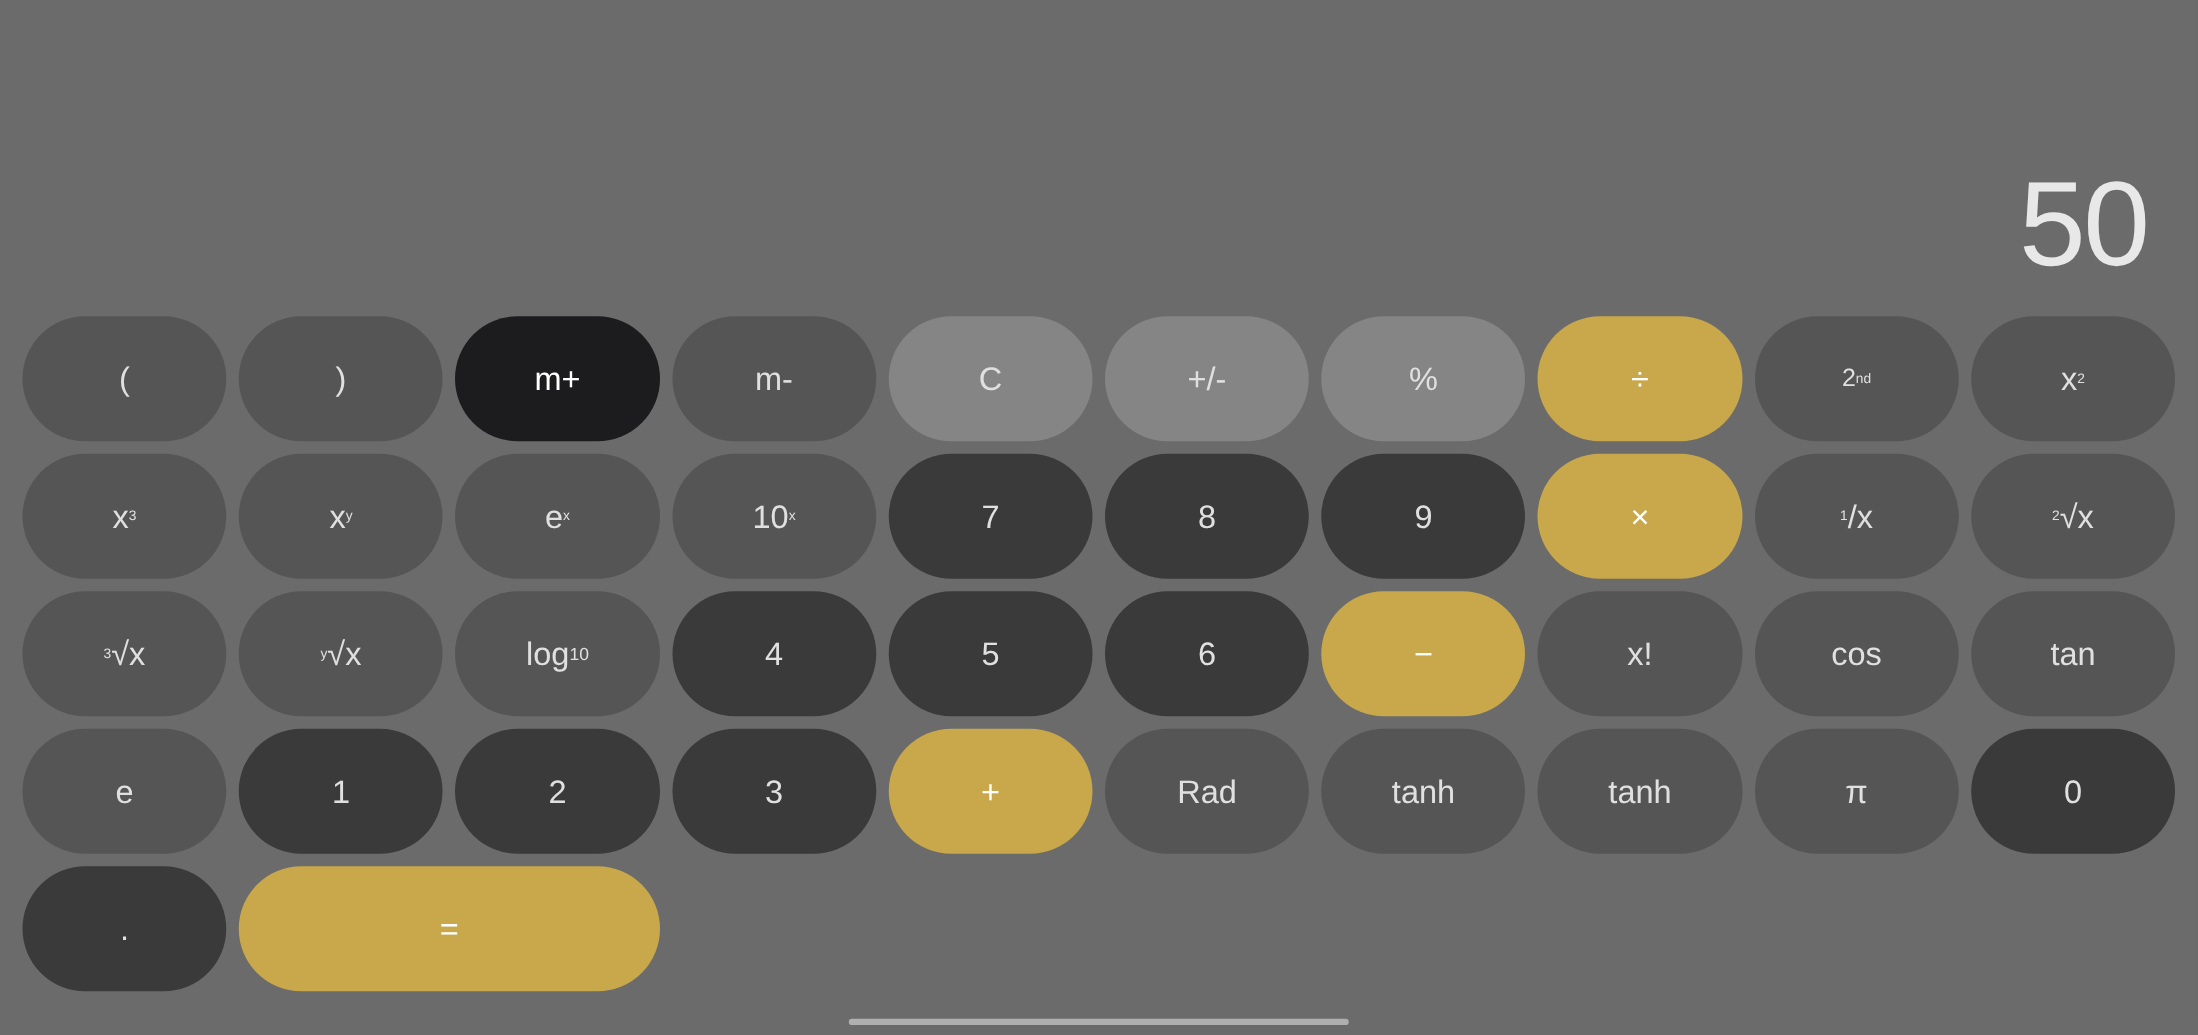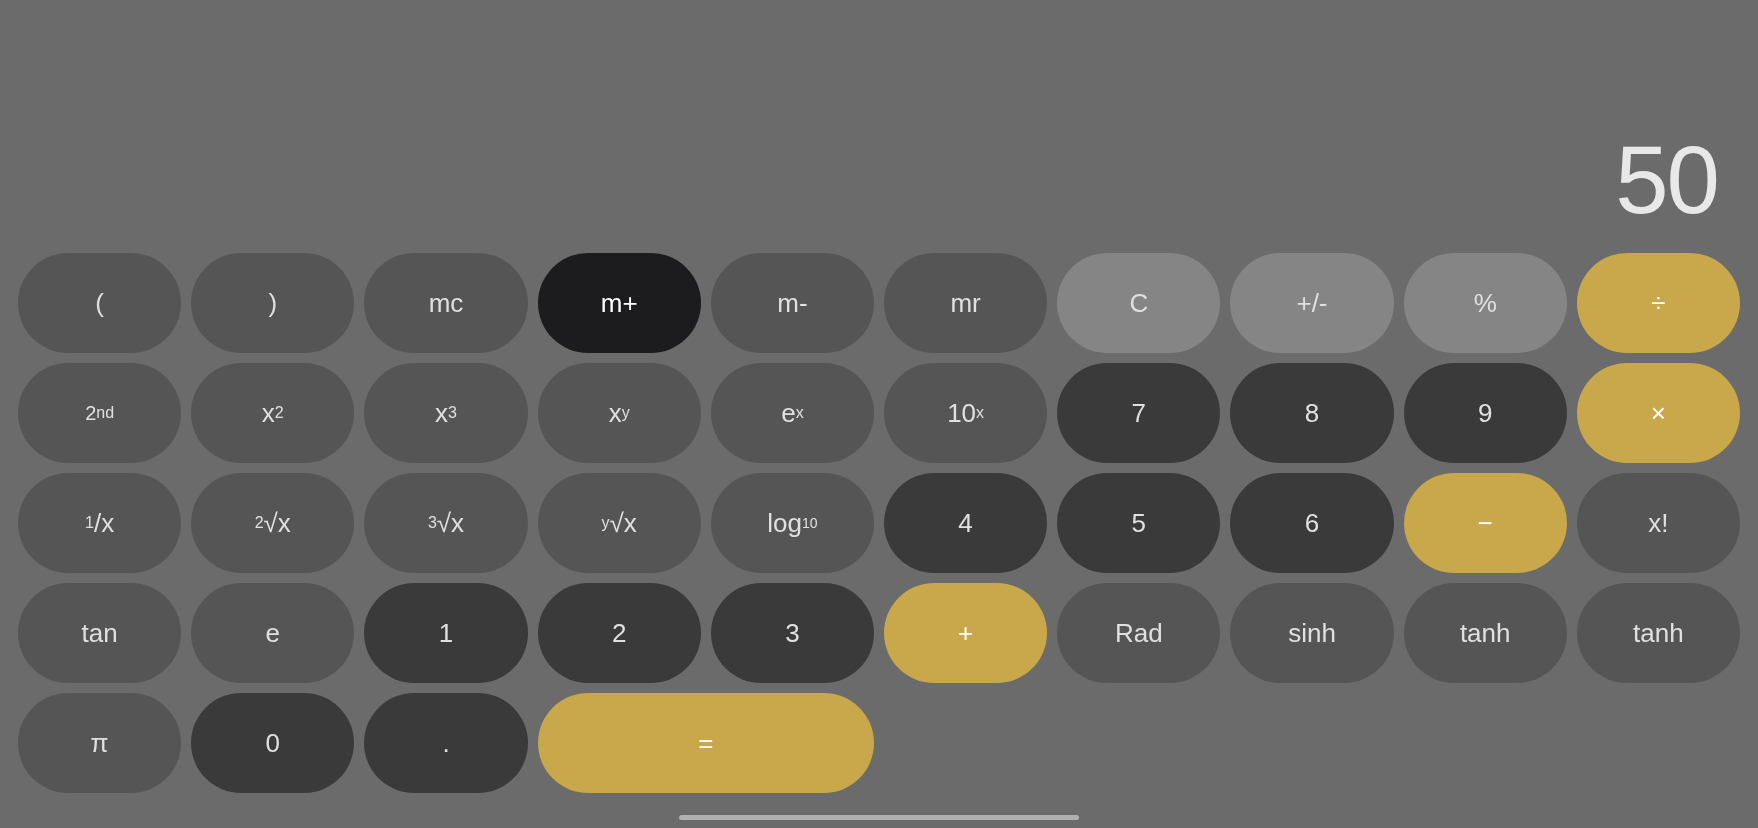--- a/index.html
+++ b/index.html
@@ -70,21 +70,21 @@
       background-color: #858585;
       color: #e0e0e0;
     }
 
     .btn-gold {
       background-color: #c8a84b;
       color: #ffffff;
     }
 
     sup {
-      font-size: 16px;
+      font-size: 11px;
       vertical-align: super;
     }
 
     #home-indicator {
       display: flex;
       justify-content: center;
       padding-bottom: 8px;
       padding-top: 4px;
     }
 
@@ -98,24 +98,22 @@
 </head>
 <body>
 
 <div id="display">
   <span id="display-value">50</span>
 </div>
 
 <div id="calculator-grid">
 <button class="btn btn-dark">(</button>
     <button class="btn btn-dark">)</button>
-    <button class="btn btn-dark">mc</button>
     <button class="btn btn-black">m+</button>
     <button class="btn btn-dark">m-</button>
-    <button class="btn btn-dark">mr</button>
     <button class="btn btn-medium">C</button>
     <button class="btn btn-medium">+/-</button>
     <button class="btn btn-medium">%</button>
     <button class="btn btn-gold">÷</button>
     <button class="btn btn-dark" style="font-size: 20px;">2<sup>nd</sup></button>
     <button class="btn btn-dark">x<sup>2</sup></button>
     <button class="btn btn-dark">x<sup>3</sup></button>
     <button class="btn btn-dark">x<sup>y</sup></button>
     <button class="btn btn-dark">e<sup>x</sup></button>
     <button class="btn btn-dark">10<sup>x</sup></button>
@@ -126,28 +124,28 @@
     <button class="btn btn-dark"><sup>1</sup>/x</button>
     <button class="btn btn-dark"><sup>2</sup>√x</button>
     <button class="btn btn-dark"><sup>3</sup>√x</button>
     <button class="btn btn-dark"><sup>y</sup>√x</button>
     <button class="btn btn-dark">log<sub style="font-size:14px">10</sub></button>
     <button class="btn btn-darkest">4</button>
     <button class="btn btn-darkest">5</button>
     <button class="btn btn-darkest">6</button>
     <button class="btn btn-gold">−</button>
     <button class="btn btn-dark">x!</button>
+    <button class="btn btn-dark">cos</button>
     <button class="btn btn-dark">tan</button>
     <button class="btn btn-dark">e</button>
     <button class="btn btn-darkest">1</button>
     <button class="btn btn-darkest">2</button>
     <button class="btn btn-darkest">3</button>
     <button class="btn btn-gold">+</button>
     <button class="btn btn-dark">Rad</button>
-    <button class="btn btn-dark">sinh</button>
     <button class="btn btn-dark">tanh</button>
     <button class="btn btn-dark">tanh</button>
     <button class="btn btn-dark">π</button>
     <button class="btn btn-darkest">0</button>
     <button class="btn btn-darkest">.</button>
     <button class="btn btn-gold" style="grid-column: span 2;">=</button>
   </div>
 
 <div id="home-indicator">
   <div id="home-bar"></div>

